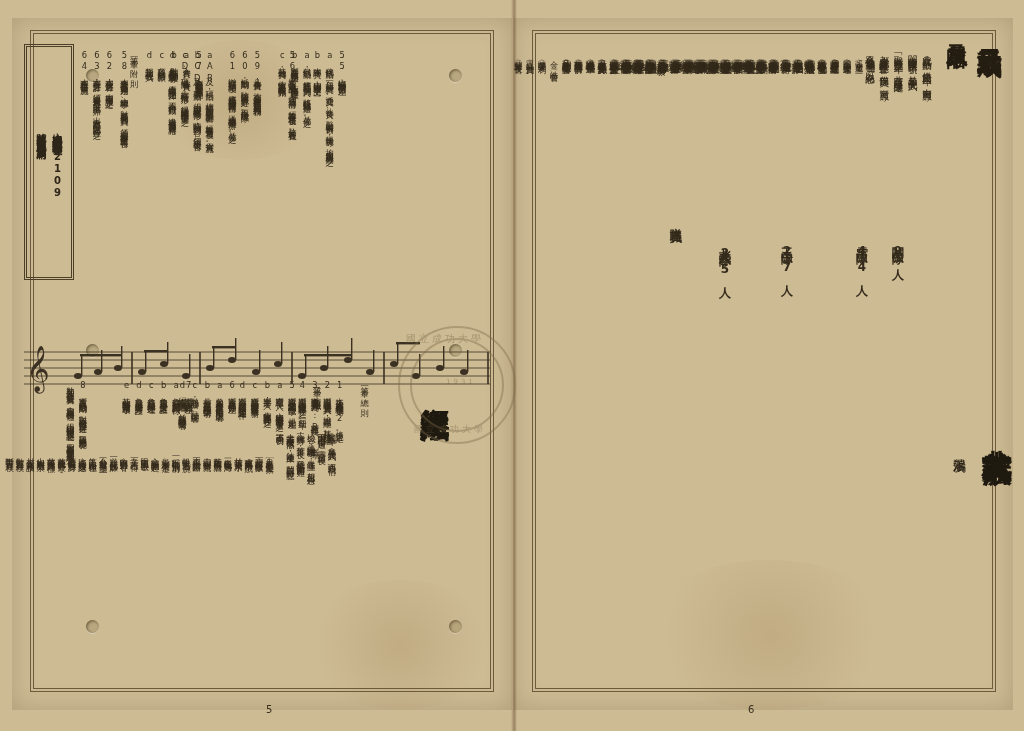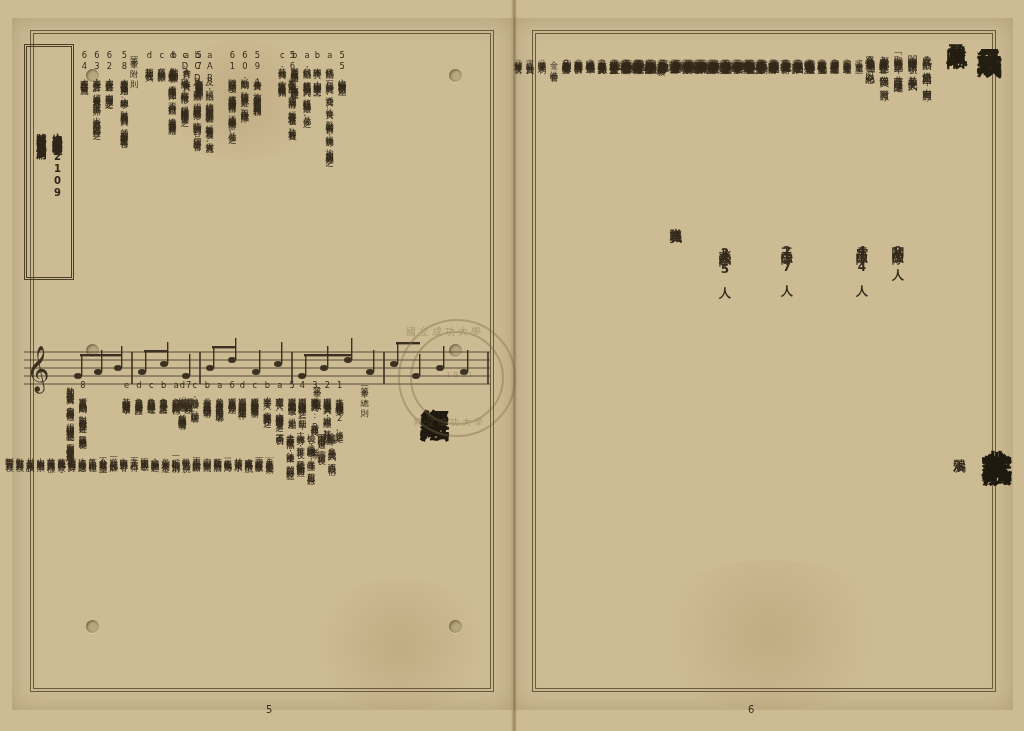--- a/index.html
+++ b/index.html
@@ -93,21 +93,21 @@
   .ad-box{
     position:absolute;left:24px;top:44px;width:44px;height:230px;
     border:3px double #4b3f28;
     display:flex;align-items:center;justify-content:center;
   }
   .ad-box .v{font-size:10px;line-height:1.6;font-weight:bold;}
   .pagenum{
     position:absolute;bottom:16px;font-size:10px;color:#3a2f1e;
   }
   .seal{
-    position:absolute;left:398px;top:319px;width:118px;height:118px;
+    position:absolute;left:398px;top:326px;width:118px;height:118px;
     opacity:.40;
   }
   .seal .ring{
     position:absolute;inset:0;border-radius:50%;
     border:2px solid #7d6a49;
   }
   .seal .txt{
     position:absolute;font-size:10px;color:#6d5b3d;letter-spacing:3px;
   }
   .stain{

